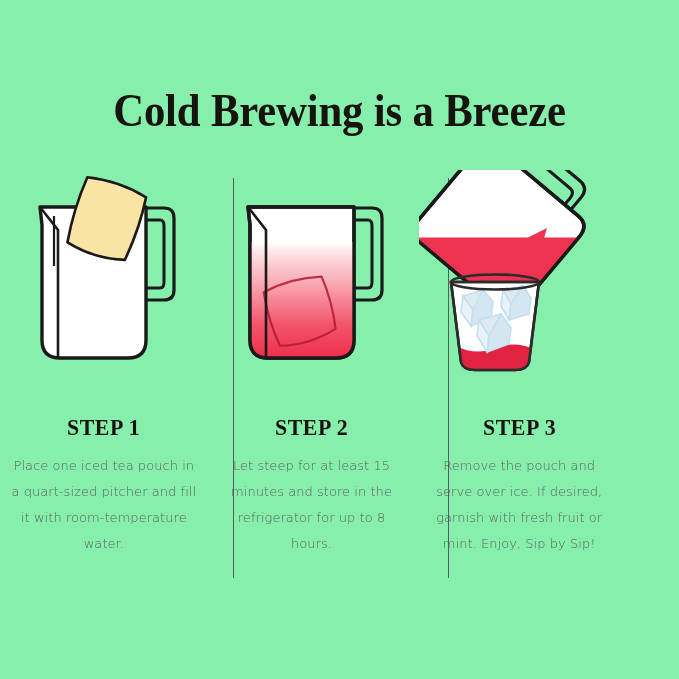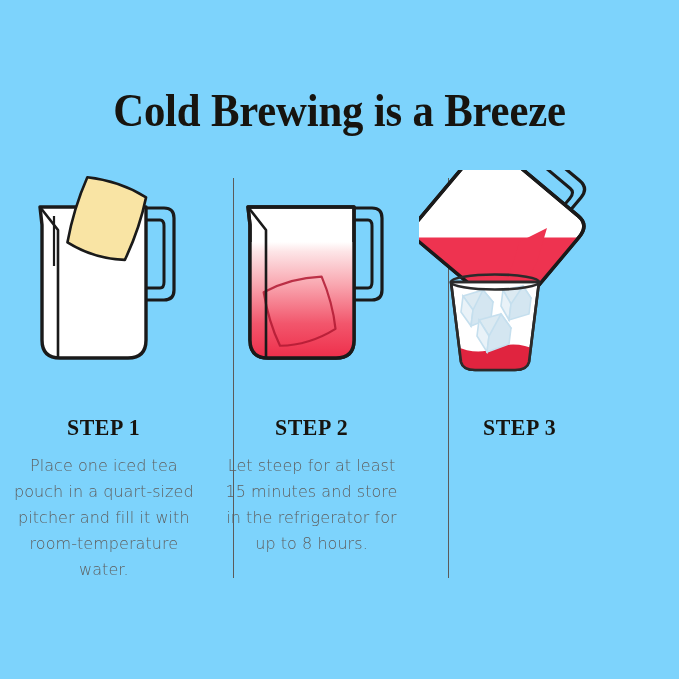--- a/index.html
+++ b/index.html
@@ -11,21 +11,21 @@
     width: 679px;
     height: 679px;
     overflow: hidden;
     font-family: "Liberation Sans", sans-serif;
     -webkit-font-smoothing: antialiased;
   }
   .page {
     position: relative;
     width: 679px;
     height: 679px;
-    background: #7dd3fc;
+    background: #86efac;
     box-sizing: border-box;
   }
 
   
   .title {
     position: absolute;
     top: 52px;
     left: 0;
     width: 679px;
     text-align: center;
@@ -88,21 +88,21 @@
     text-align: center;
     margin-top: 20px;
     transform: scaleX(0.95);
   }
   .step-body {
     margin-top: 12px;
     width: 188px;
     text-align: center;
     font-family: "DejaVu Sans", "Liberation Sans", sans-serif;
     font-weight: 300;
-    font-size: 16px;
+    font-size: 13px;
     line-height: 26px;
     color: #5e5e5e;
     letter-spacing: 0.05px;
   }
 </style>
 </head>
 <body>
 
 <div class="page">
 
@@ -218,16 +218,17 @@
 
             <path d="M94 112 L84 122 L78 146 L90 150 L100 118 Z" fill="#ee3350" opacity="0.0"></path>
           </g>
 
           <ellipse cx="76" cy="112" rx="44" ry="7.5" fill="#ffffff" fill-opacity="0.0" stroke="#2b2b2b" stroke-width="2.6"></ellipse>
 
           <path d="M32 112 L120 112 L110 192 Q108 200 96 200 L56 200 Q44 200 42 192 Z" fill="none" stroke="#2b2b2b" stroke-width="2.6" stroke-linejoin="round"></path>
         </svg>
       </div>
       <div class="step-heading">STEP 3</div>
+      <div class="step-body">Remove the pouch and serve over ice. If desired, garnish with fresh fruit or mint. Enjoy, Sip by Sip!</div>
     </div>
 
   </div>
 </div>
 
 </body></html>

